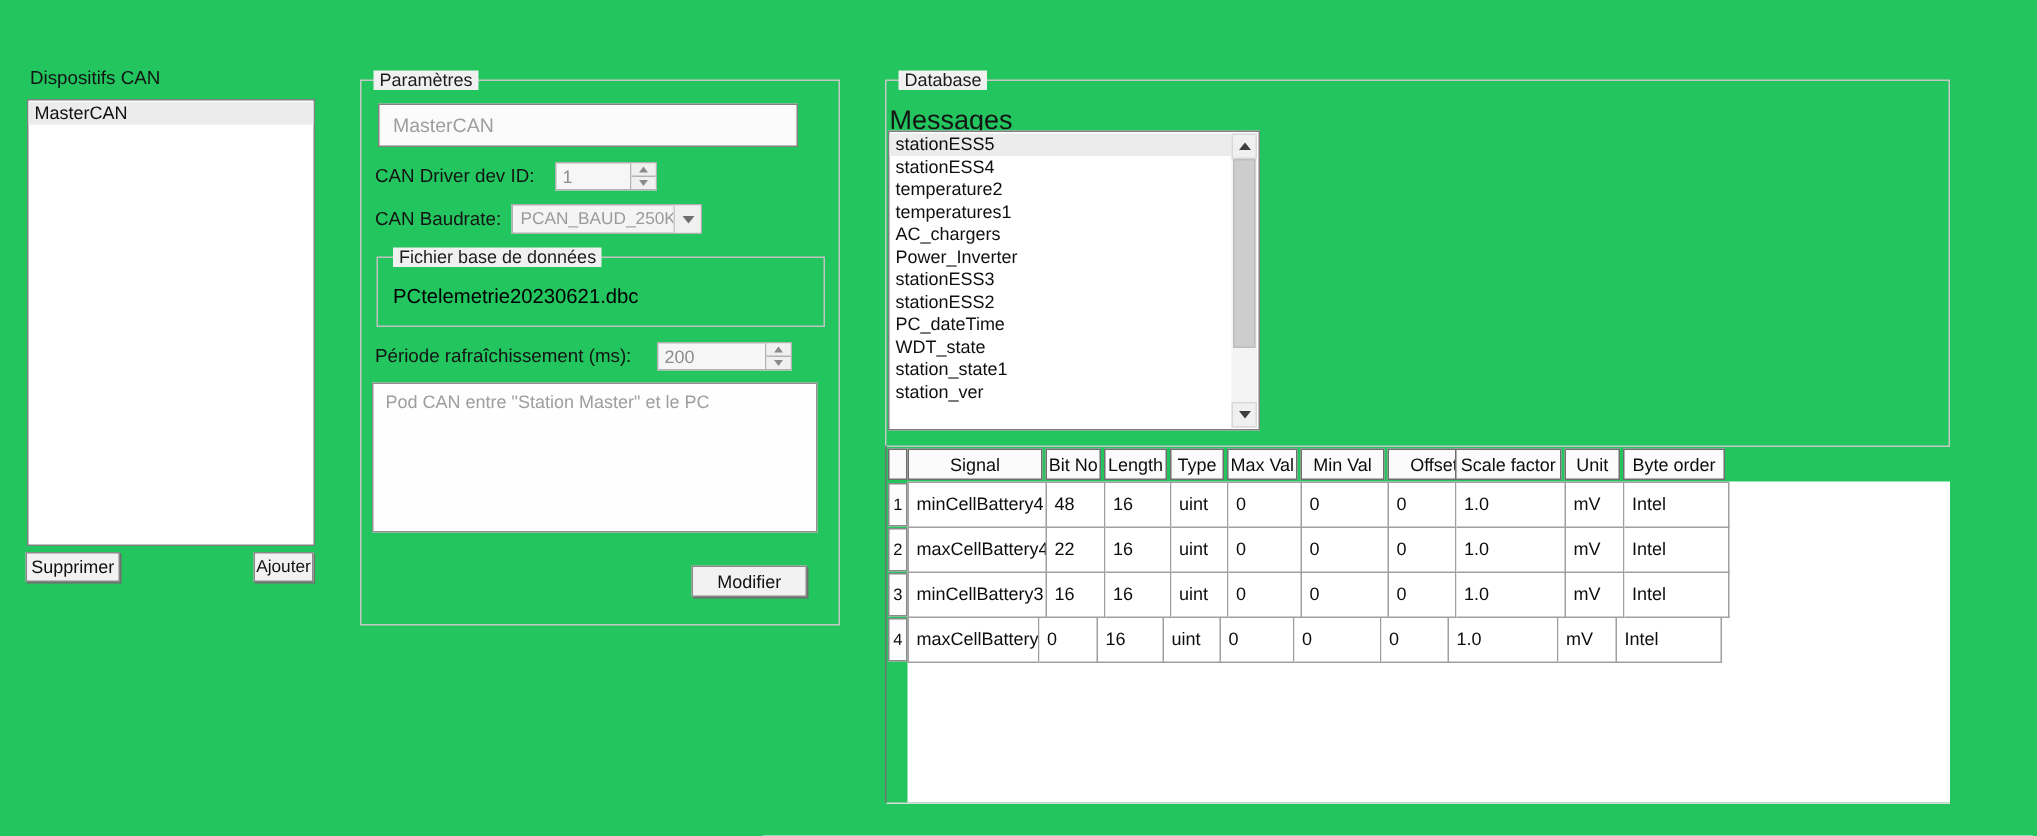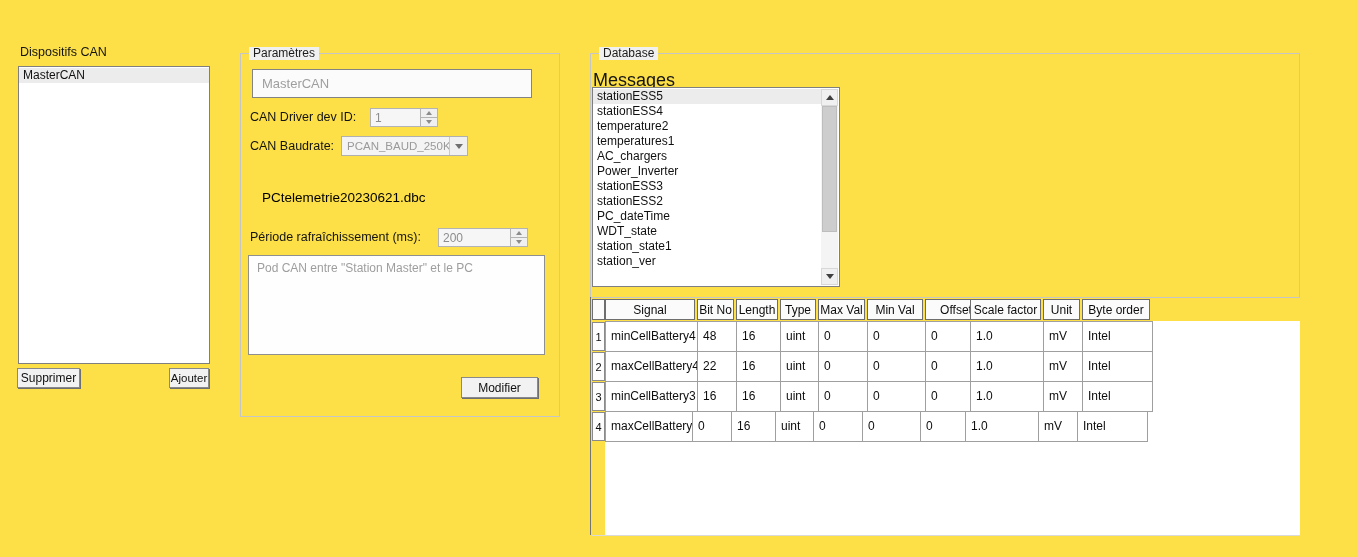--- a/index.html
+++ b/index.html
@@ -1,17 +1,17 @@
 <!DOCTYPE html>
 <html><head>
 <meta charset="utf-8">
 <style>
   html,body{margin:0;padding:0;background:#f0f0f0;}
   body{font-family:"Liberation Sans","DejaVu Sans",sans-serif;-webkit-font-smoothing:antialiased;}
-  #root{position:relative;width:1358px;height:557px;background:#fde047;overflow:hidden;}
+  #root{position:relative;width:1358px;height:557px;background:#22c55e;overflow:hidden;}
 
   .groupbox{position:absolute;border:1px solid #c6c6c6;}
   .group-title{position:absolute;top:-7px;left:8px;background:#f0f0f0;padding:0 4px;font-size:12px;line-height:13px;color:#1c1c1c;white-space:nowrap;}
 
   .label{position:absolute;font-size:12.5px;color:#141414;white-space:nowrap;}
 
   .listbox{position:absolute;background:#ffffff;border:1px solid #7f7f7f;}
   .list-items{position:absolute;left:0;top:1px;right:0;}
   .list-item{height:15px;line-height:15px;font-size:12px;padding-left:4px;color:#101010;white-space:nowrap;overflow:hidden;}
   .list-item.selected{background:#ececec;}
@@ -90,20 +90,23 @@
   </div>
 
   <div class="label" style="left:250px;top:139px;">CAN Baudrate:</div>
   <div class="combo" style="left:341px;top:136px;width:127px;height:20px;">
     <div class="val">PCAN_BAUD_250K</div>
     <div class="arrow">
         <div class="tri"></div>
       </div>
   </div>
 
+  <div class="groupbox" style="left:251px;top:171px;width:297px;height:45px;border-color:#c2c2c2;">
+    <div class="group-title" style="left:10px;">Fichier base de données</div>
+  </div>
   <div class="label" style="left:262px;top:190px;font-weight:normal;font-size:13.5px;color:#000;">PCtelemetrie20230621.dbc</div>
 
   <div class="label" style="left:250px;top:230px;">Période rafraîchissement (ms):</div>
   <div class="spin" style="left:438px;top:228px;width:90px;height:19px;">
     <div class="val">200</div>
     <div class="btns">
       <div>
           <div class="tri-up"></div>
         </div>
       <div>

